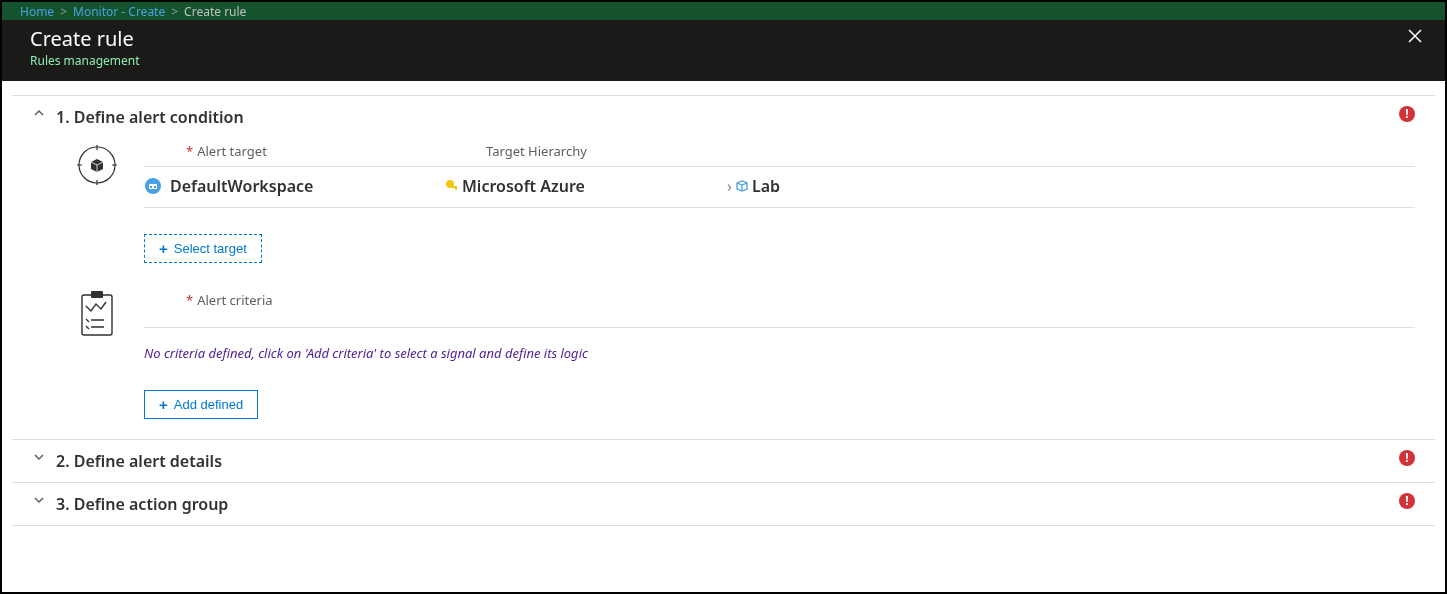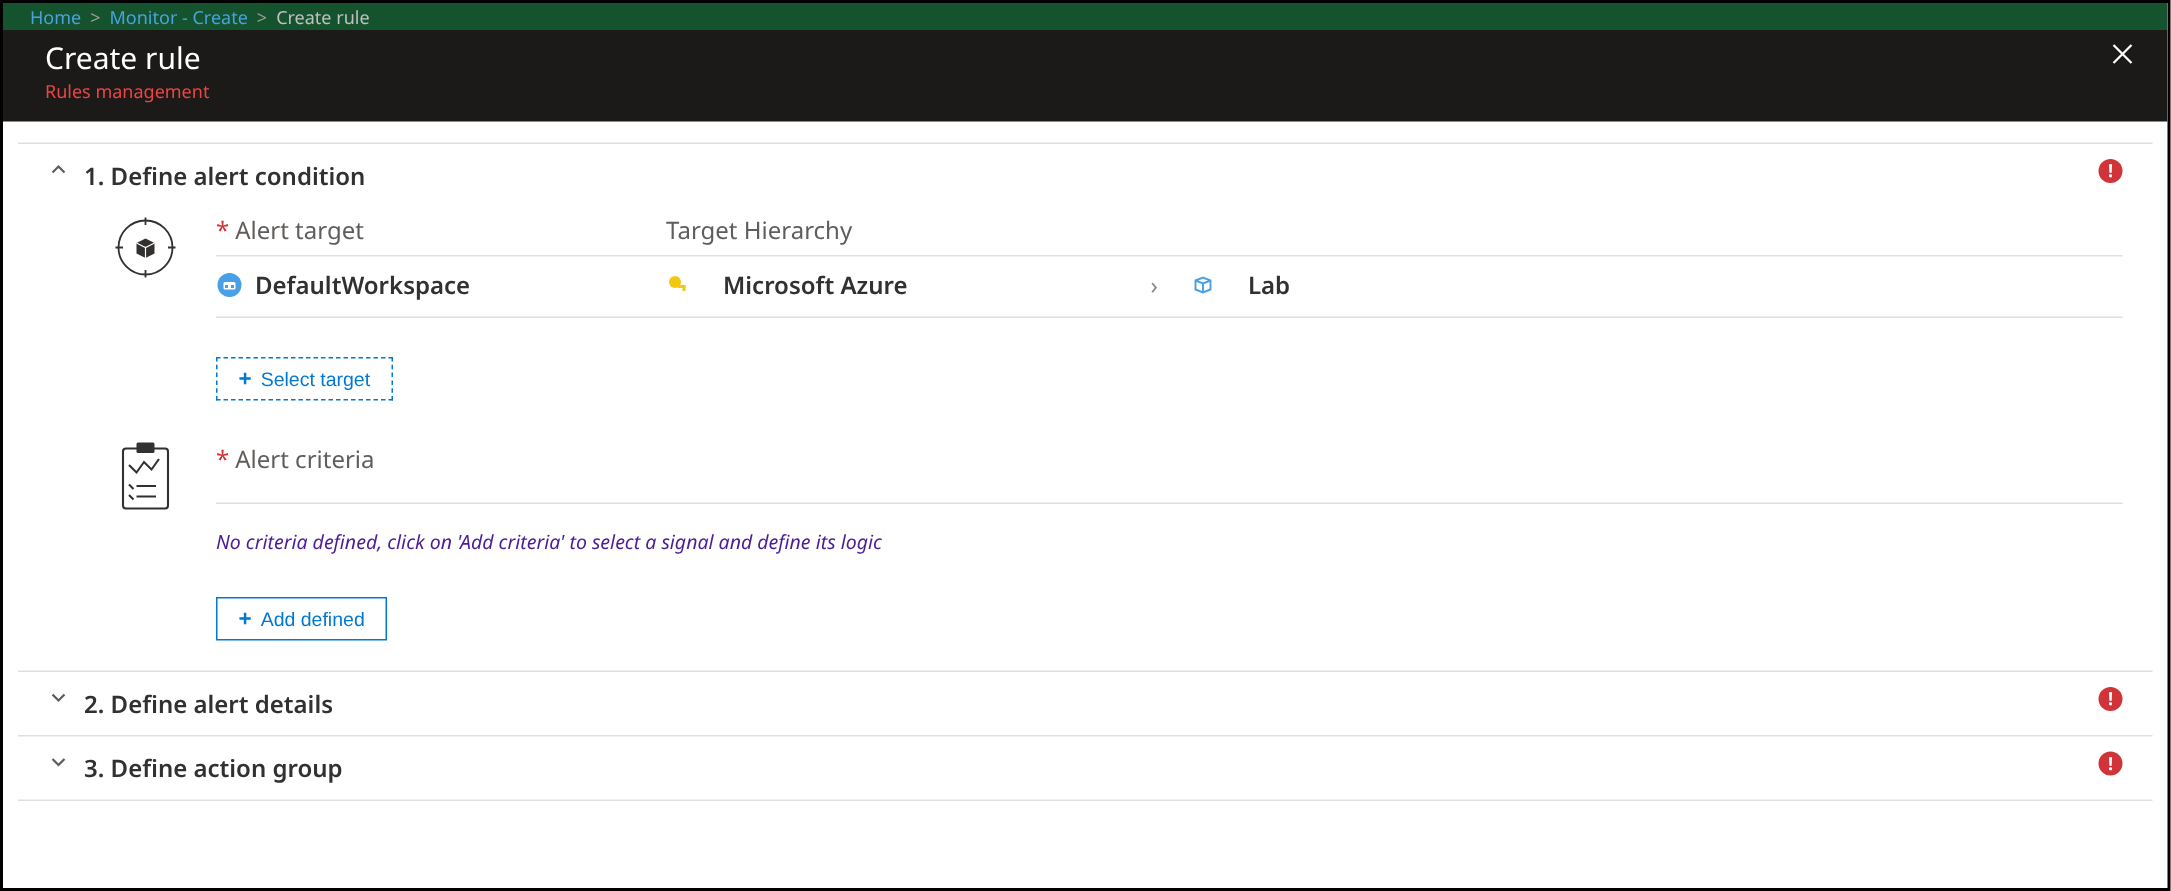--- a/index.html
+++ b/index.html
@@ -28,21 +28,21 @@
   .topbar .current { color: #c0c0c0; }
   .header {
     background: #1b1a19;
     color: #fff;
     padding: 6px 18px 12px 28px;
     display: flex;
     align-items: flex-start;
     justify-content: space-between;
   }
   .header .title { font-size: 20px; font-weight: 400; line-height: 26px;}
-  .header .subtitle { font-size: 12px; color: #ef4444; margin-top: 0;}
+  .header .subtitle { font-size: 12px; color: #86efac; margin-top: 0;}
   .close-x {
     font-size: 22px; line-height: 22px; cursor: pointer; color: #fff;
     margin-right: 4px; margin-top: 2px;
   }
   .content { padding: 14px 10px 0 10px; }
   .section {
     border-top: 1px solid #e1dfdd;
     padding: 10px 20px 10px 20px;
   }
   .section-header {
@@ -65,29 +65,29 @@
   .section-body { padding: 14px 0 10px 42px; }
   .desc { font-size: 13px; color: #323130; margin-bottom: 18px; }
   .field-block { display: flex; align-items: flex-start; margin-bottom: 28px; }
   .field-icon {
     width: 46px; height: 46px; flex: 0 0 46px; margin-right: 24px;
     display: flex; align-items: center; justify-content: center;
     color: #323130;
   }
   .field-content { flex: 1; }
   .labels-row {
-    display: flex; font-size: 16px; color: #605e5c; margin-bottom: 6px;
+    display: flex; font-size: 13px; color: #605e5c; margin-bottom: 6px; margin-left: 42px;
   }
   .req { color: #d13438; margin-right: 4px; }
   .col-target { width: 300px; }
   .col-hier { flex: 1; }
   .divider { height: 1px; background: #e1dfdd; margin: 2px 0 8px 0; }
   .values-row { display: flex; align-items: center; font-size: 16px; font-weight: 600; }
   .val-target { width: 300px; display: flex; align-items: center; gap: 8px;}
-  .val-hier { flex: 1; display: flex; align-items: center; gap: 22px; }
+  .val-hier { flex: 1; display: flex; align-items: center; gap: 2px; }
   .hier-sep { color: #888; font-weight: 400; }
   .btn-outline {
     display: inline-flex; align-items: center; gap: 6px;
     border: 1px solid #0078d4; color: #0078d4; background: #fff;
     font-size: 13px; padding: 6px 14px; cursor: pointer;
     margin-top: 18px;
   }
   .btn-outline.dashed { border-style: dashed; }
   .btn-outline .plus { font-size: 15px; font-weight: 700; line-height: 1; }
   .italic-msg { font-style: italic; color: #4c1d95; margin-top: 16px; }

